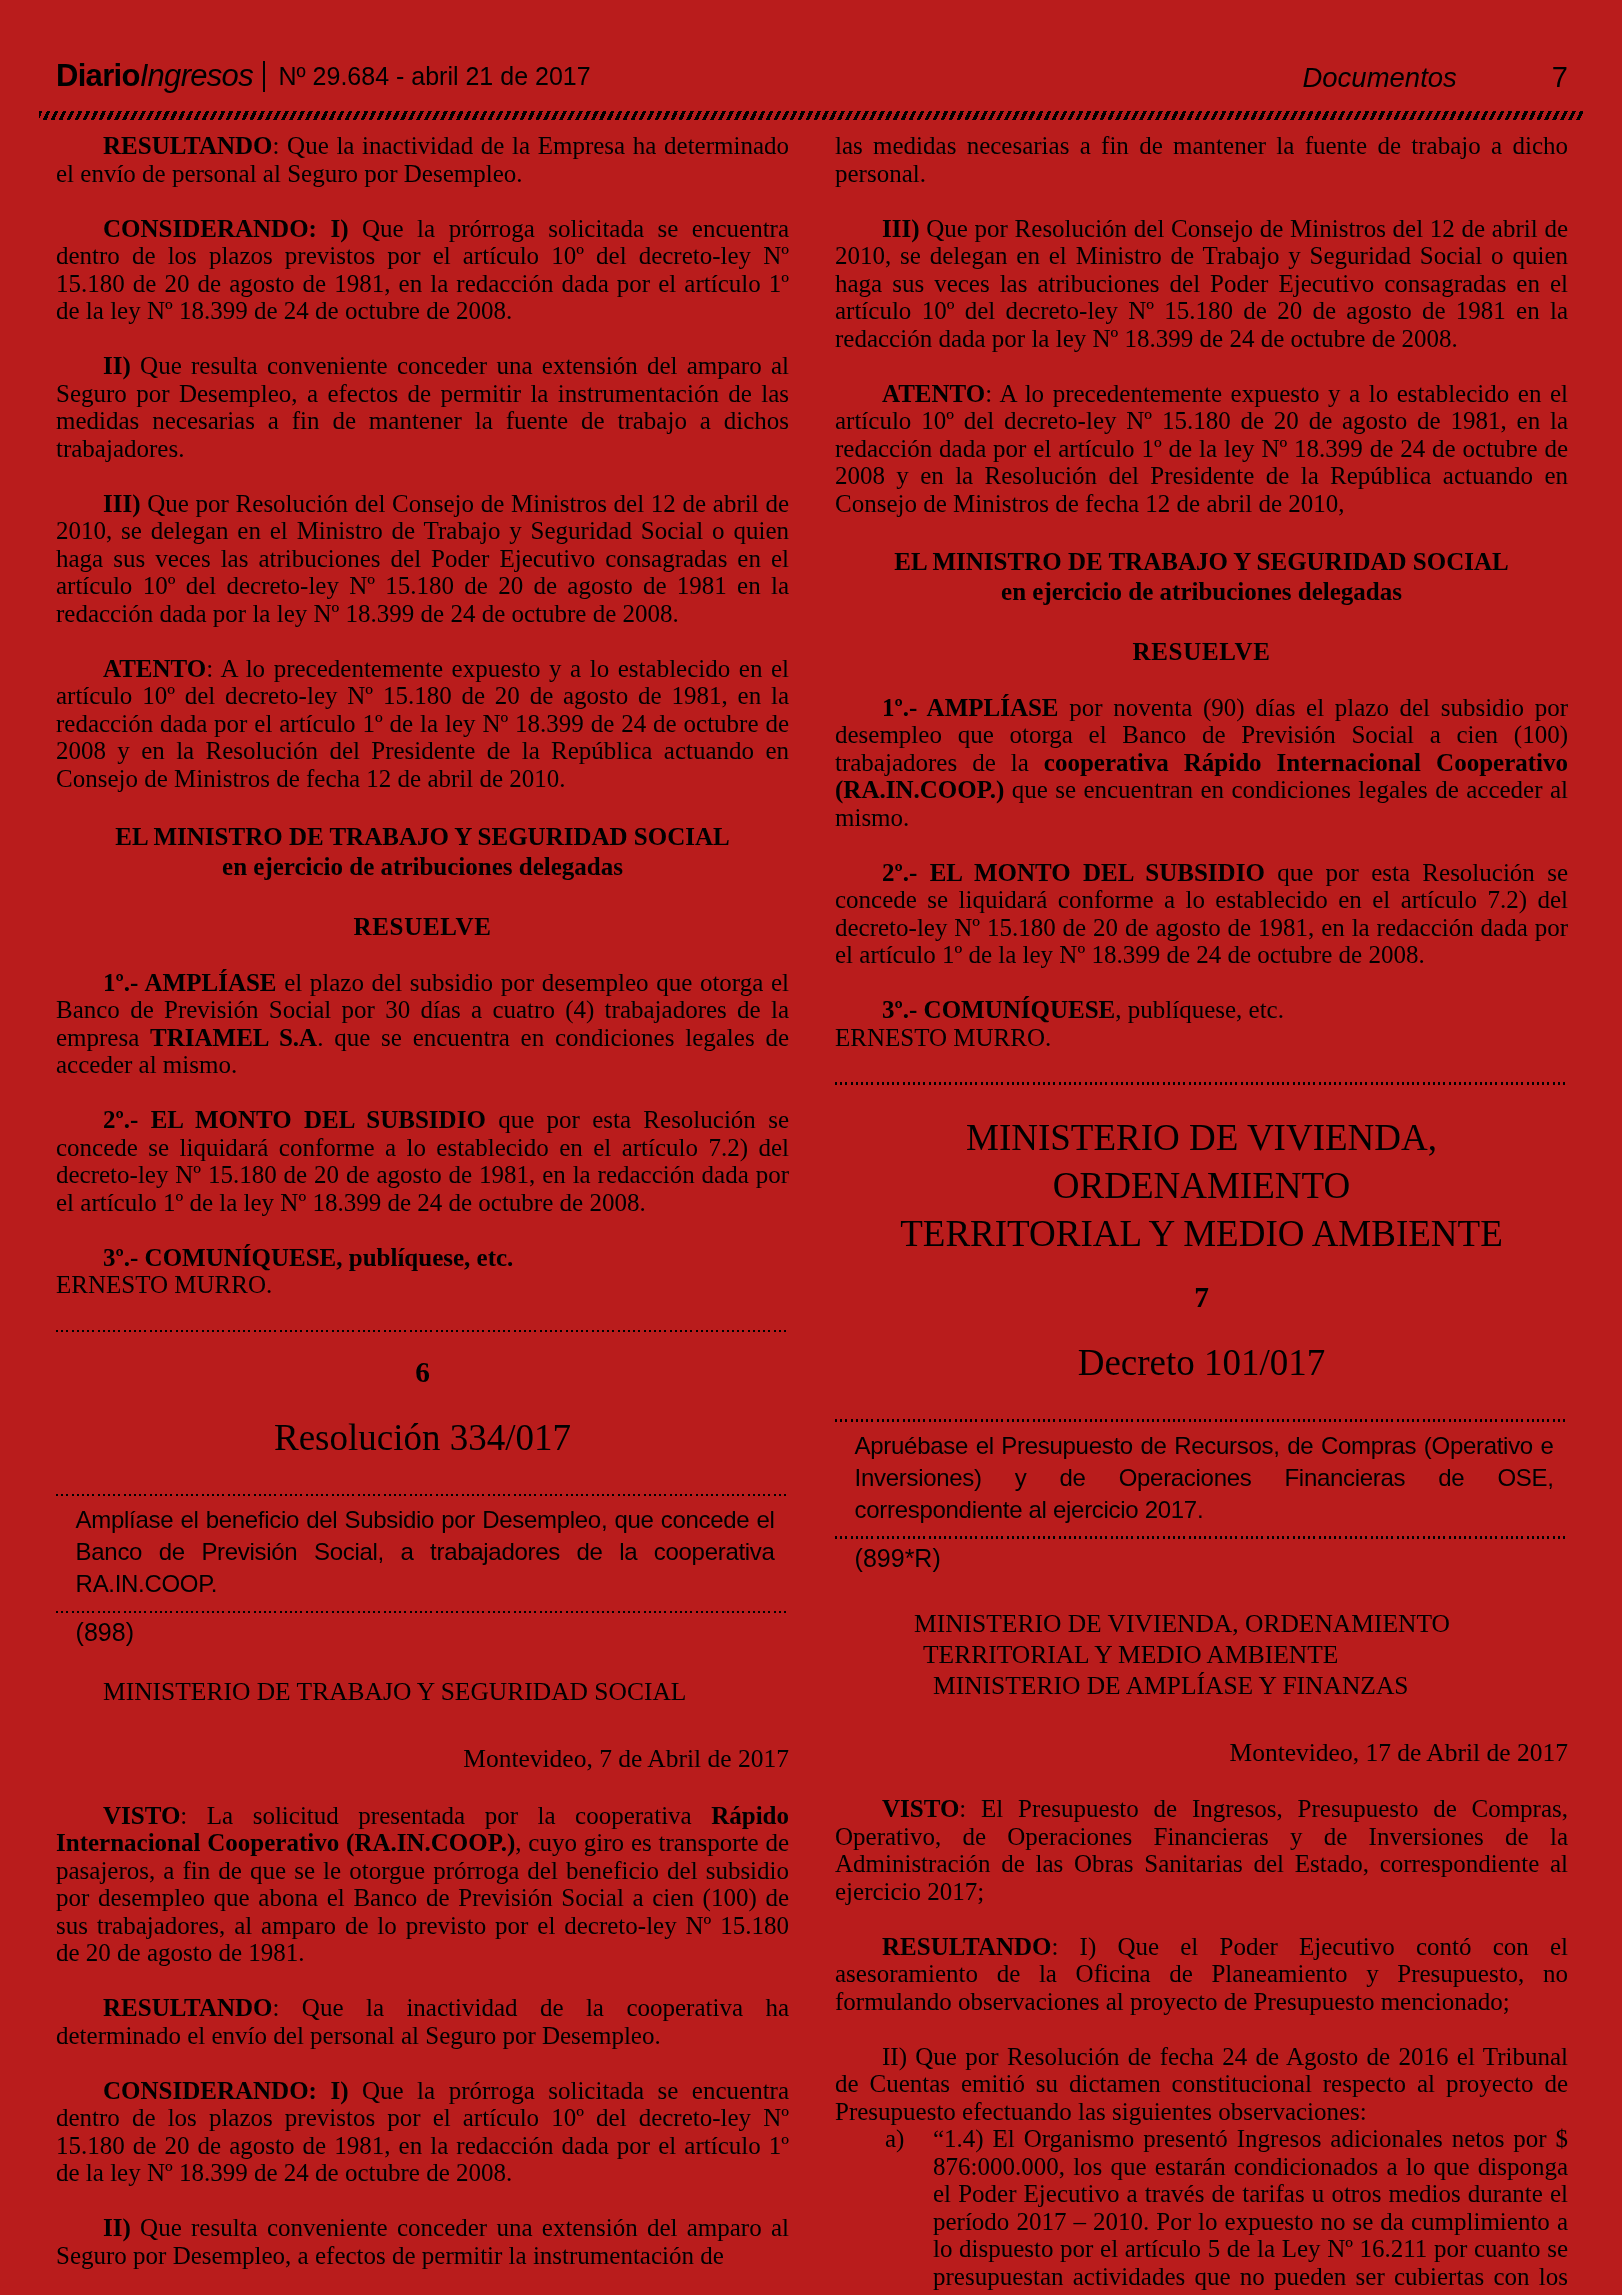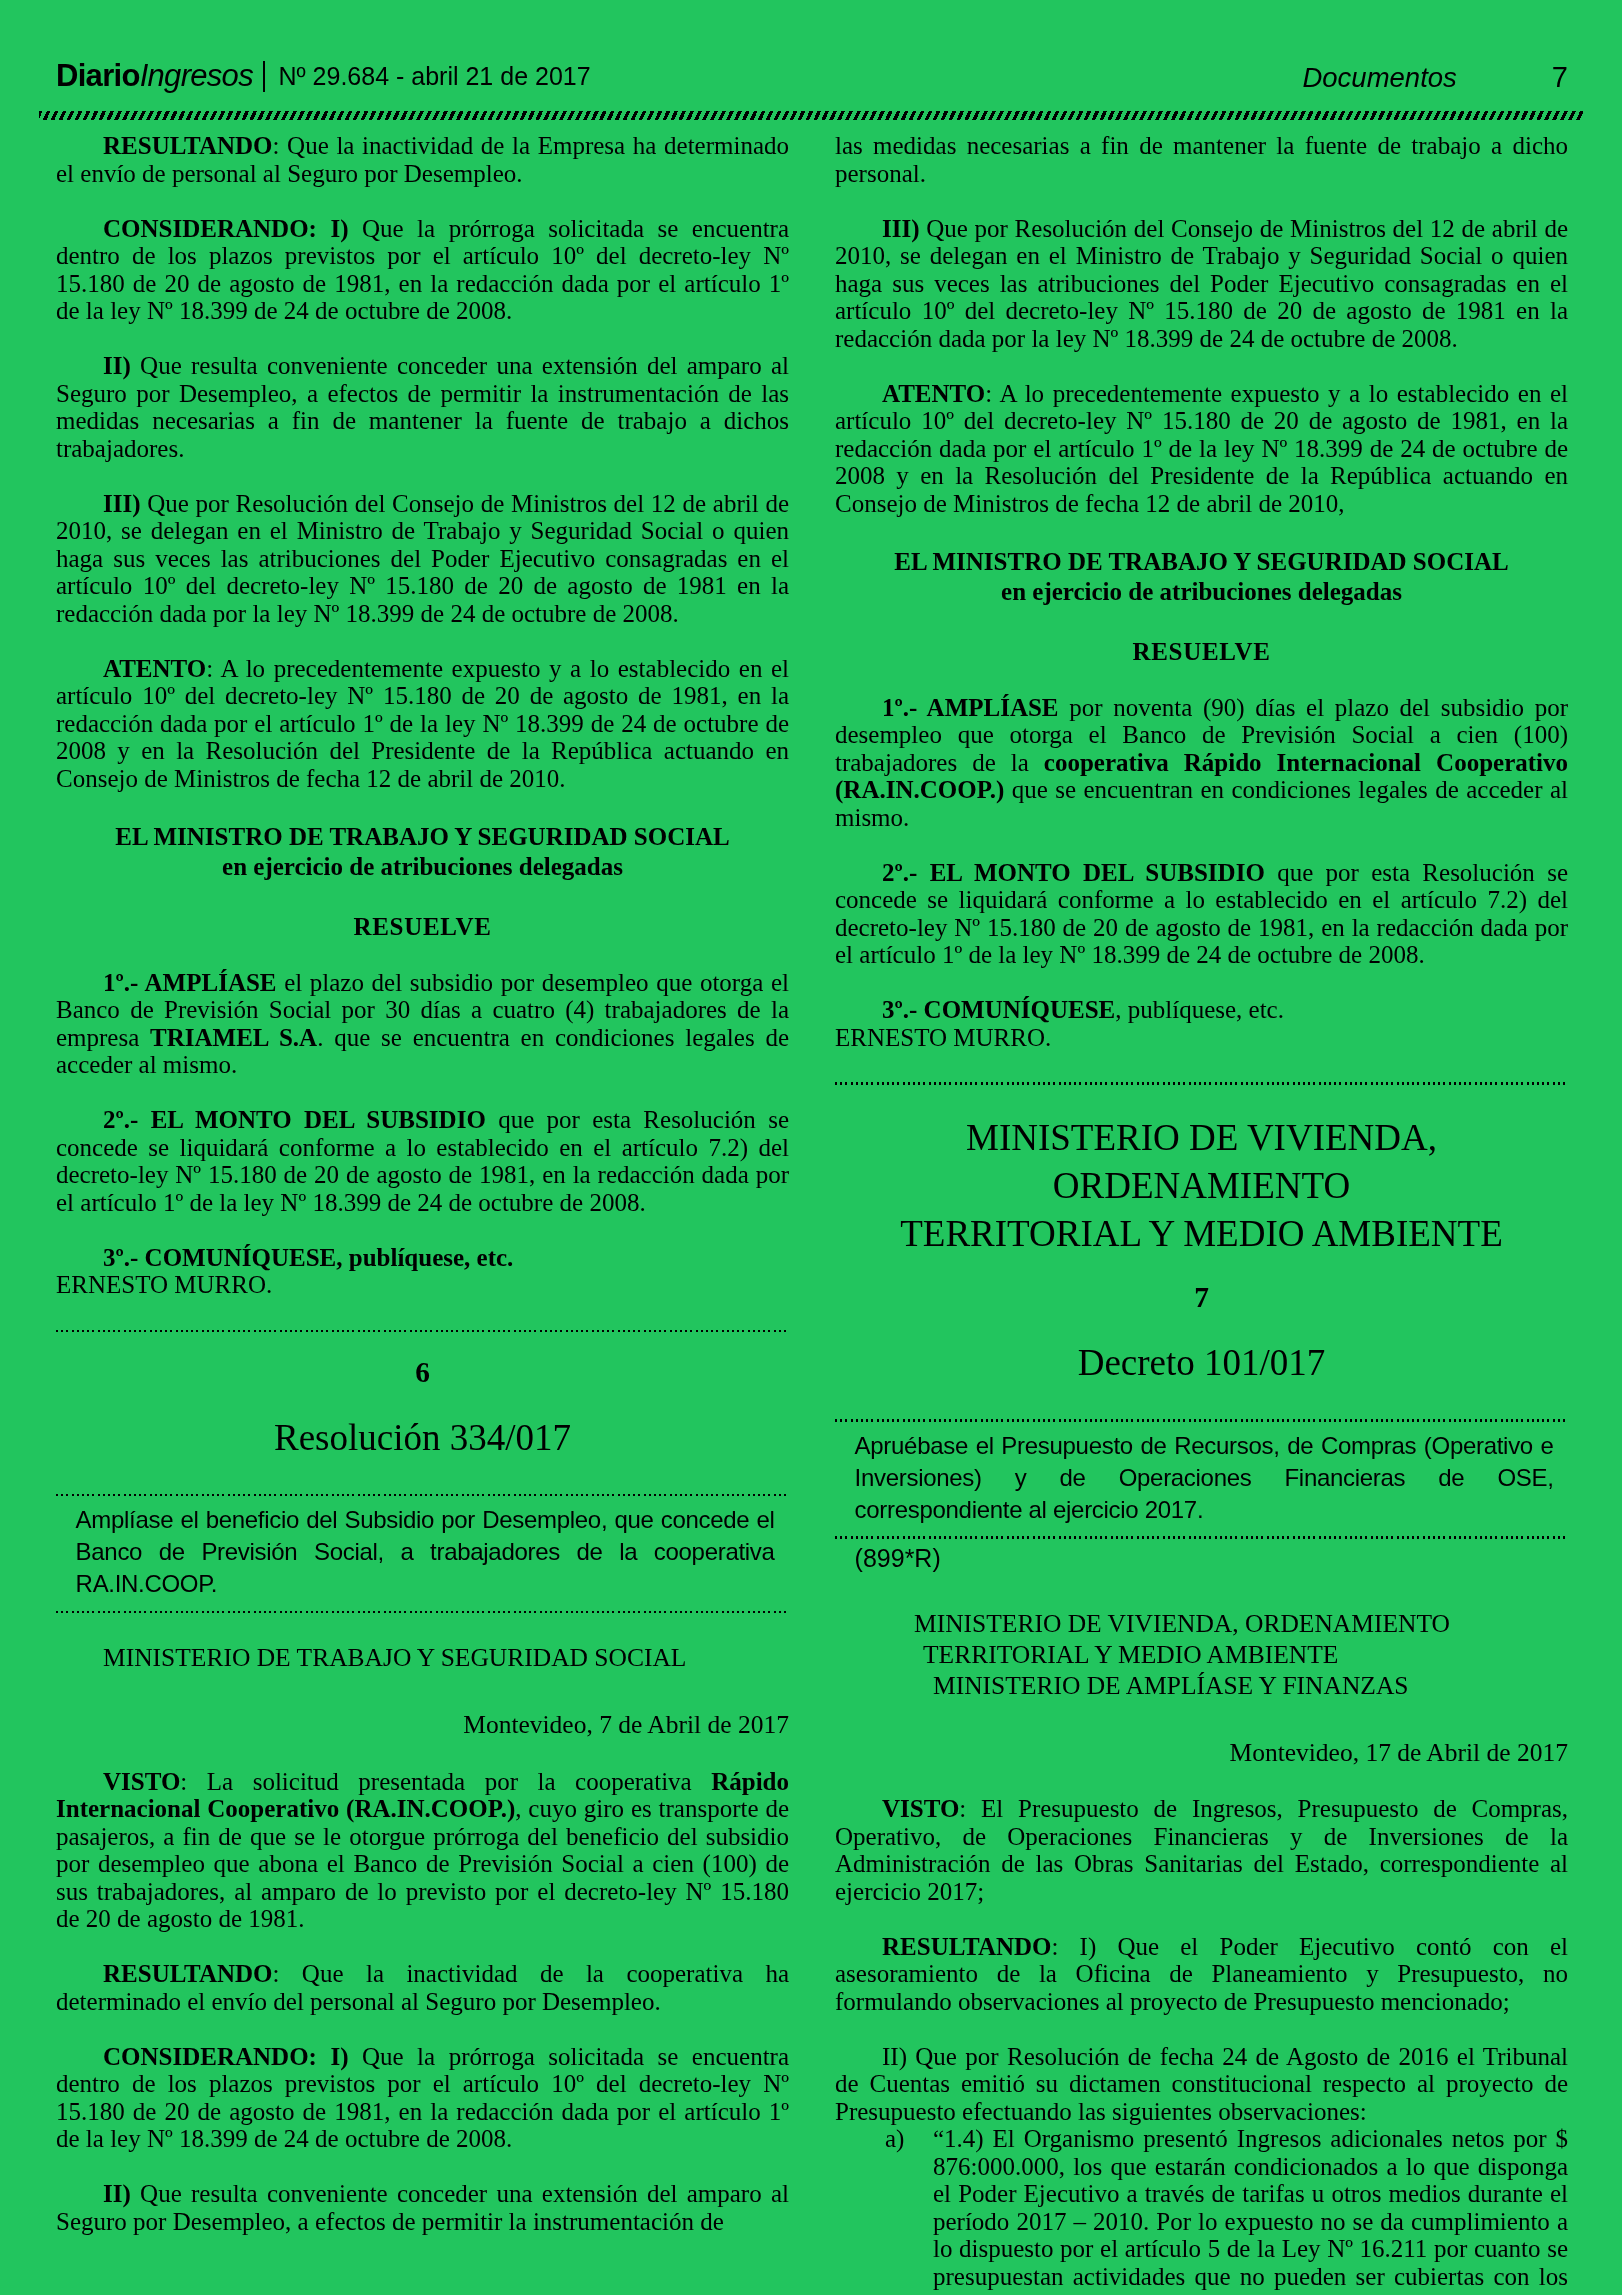--- a/index.html
+++ b/index.html
@@ -1,16 +1,16 @@
 <!DOCTYPE html>
 <html style="font-size:10.5px"><head>
 <meta charset="utf-8">
 <style>
   html,body{margin:0;padding:0;background:#ffffff;}
-  .page{position:relative;width:1622px;height:2295px;background:#22c55e;color:#000;overflow:hidden;
+  .page{position:relative;width:1622px;height:2295px;background:#b91c1c;color:#000;overflow:hidden;
         font-family:"Liberation Serif",serif;}
   
   .header{position:absolute;top:58px;left:56px;width:1512px;display:flex;
           justify-content:space-between;align-items:flex-end;
           font-family:"Liberation Sans",sans-serif;}
   .header-left{display:flex;align-items:center;}
   .brand-bold{font-weight:bold;font-size:31px;letter-spacing:-0.7px;}
   .brand-italic{font-style:italic;font-size:31px;letter-spacing:-0.7px;}
   .vbar{display:inline-block;width:2px;height:31px;background:#000;margin:0 13px 0 10.5px;}
   .issue{font-size:25px;}
@@ -83,20 +83,21 @@
         <div class="para indent"><b>3º.- COMUNÍQUESE, publíquese, etc.</b></div>
         <div class="para tight"><span>ERNESTO MURRO.</span></div>
         <div class="dotline divider"></div>
         <div class="center-line item-number">6</div>
         <div class="center-line article-title">Resolución 334/017</div>
         <div class="summary-box">
           <div class="dotline"></div>
           <div class="summary-text">Amplíase el beneficio del Subsidio por Desempleo, que concede el Banco de Previsión Social, a trabajadores de la cooperativa RA.IN.COOP.</div>
           <div class="dotline"></div>
         </div>
+        <div class="tag">(898)</div>
         <div class="caps-line">MINISTERIO DE TRABAJO Y SEGURIDAD SOCIAL</div>
         <div class="right-line">Montevideo, 7 de Abril de 2017</div>
         <div class="para indent"><b>VISTO</b><span>: La solicitud presentada por la cooperativa </span><b>Rápido Internacional Cooperativo (RA.IN.COOP.)</b><span>, cuyo giro es transporte de pasajeros, a fin de que se le otorgue prórroga del beneficio del subsidio por desempleo que abona el Banco de Previsión Social a cien (100) de sus trabajadores, al amparo de lo previsto por el decreto-ley Nº 15.180 de 20 de agosto de 1981.</span></div>
         <div class="para indent"><b>RESULTANDO</b><span>: Que la inactividad de la cooperativa ha determinado el envío del personal al Seguro por Desempleo.</span></div>
         <div class="para indent"><b>CONSIDERANDO: I)</b><span> Que la prórroga solicitada se encuentra dentro de los plazos previstos por el artículo 10º del decreto-ley Nº 15.180 de 20 de agosto de 1981, en la redacción dada por el artículo 1º de la ley Nº 18.399 de 24 de octubre de 2008.</span></div>
         <div class="para indent"><b>II)</b><span> Que resulta conveniente conceder una extensión del amparo al Seguro por Desempleo, a efectos de permitir la instrumentación de</span></div>
       </div>
     <div class="col" id="col-right">
         <div class="para"><span>las medidas necesarias a fin de mantener la fuente de trabajo a dicho personal.</span></div>
         <div class="para indent"><b>III)</b><span> Que por Resolución del Consejo de Ministros del 12 de abril de 2010, se delegan en el Ministro de Trabajo y Seguridad Social o quien haga sus veces las atribuciones del Poder Ejecutivo consagradas en el artículo 10º del decreto-ley Nº 15.180 de 20 de agosto de 1981 en la redacción dada por la ley Nº 18.399 de 24 de octubre de 2008.</span></div>

